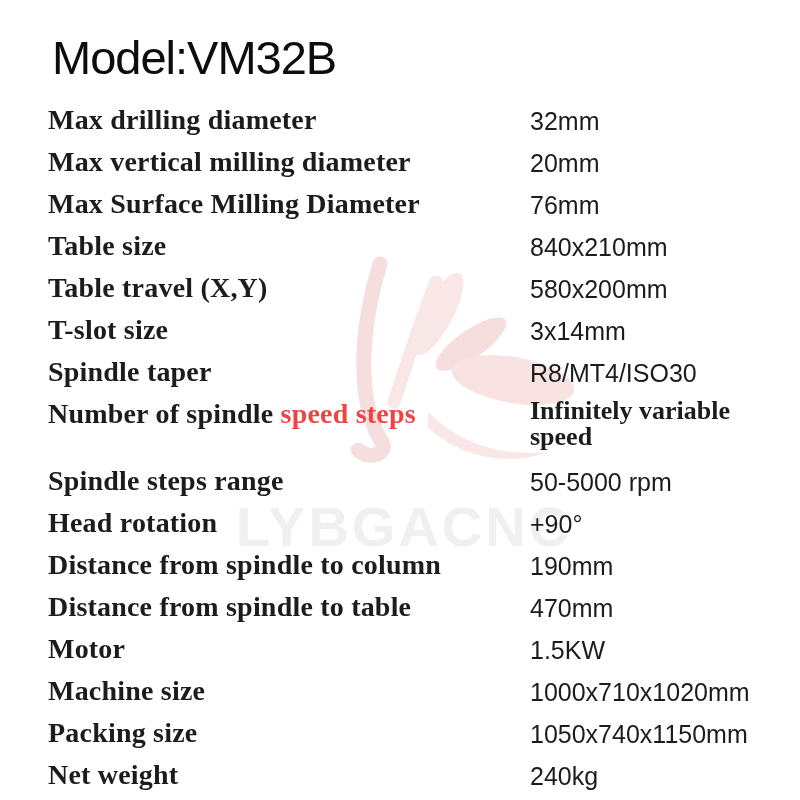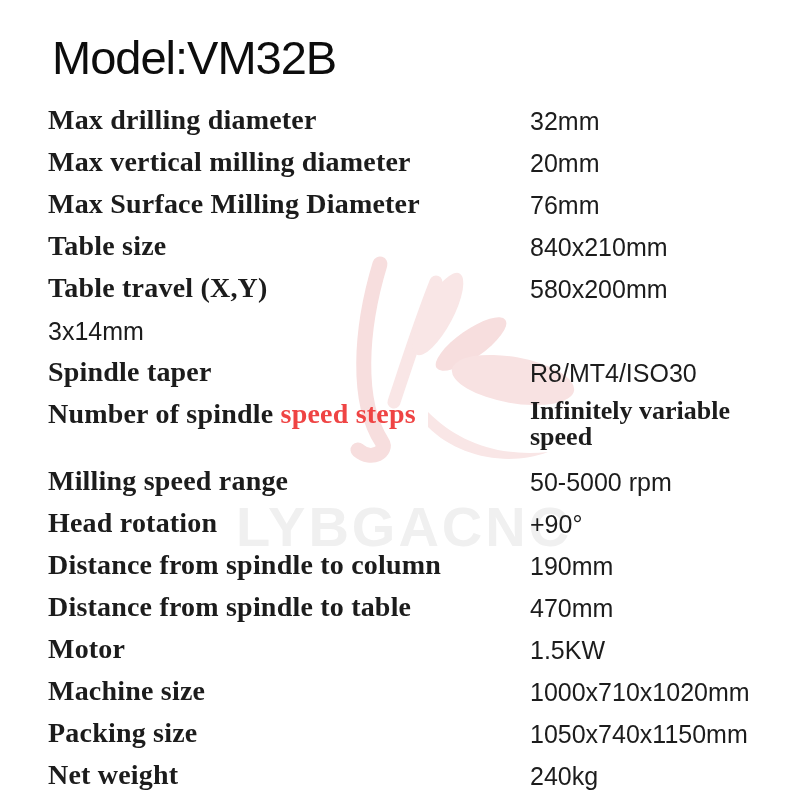--- a/index.html
+++ b/index.html
@@ -95,35 +95,36 @@
         <div class="spec-label"><span>Table size</span></div>
         <div class="spec-value">840x210mm</div>
       </div>
 
       <div class="spec-row">
         <div class="spec-label"><span>Table travel (X,Y)</span></div>
         <div class="spec-value">580x200mm</div>
       </div>
 
       <div class="spec-row">
+        <div class="spec-label"><span>T-slot size</span></div>
         <div class="spec-value">3x14mm</div>
       </div>
 
       <div class="spec-row">
         <div class="spec-label"><span>Spindle taper</span></div>
         <div class="spec-value">R8/MT4/ISO30</div>
       </div>
 
       <div class="spec-row tall">
         <div class="spec-label"><span>Number of spindle </span><span class="accent">speed steps</span></div>
         <div class="spec-value serif">Infinitely variable speed</div>
       </div>
 
       <div class="spec-row">
-        <div class="spec-label"><span>Milling speed range</span></div>
+        <div class="spec-label"><span>Spindle steps range</span></div>
         <div class="spec-value">50-5000 rpm</div>
       </div>
 
       <div class="spec-row">
         <div class="spec-label"><span>Head rotation</span></div>
         <div class="spec-value">+90°</div>
       </div>
 
       <div class="spec-row">
         <div class="spec-label"><span>Distance from spindle to column</span></div>

